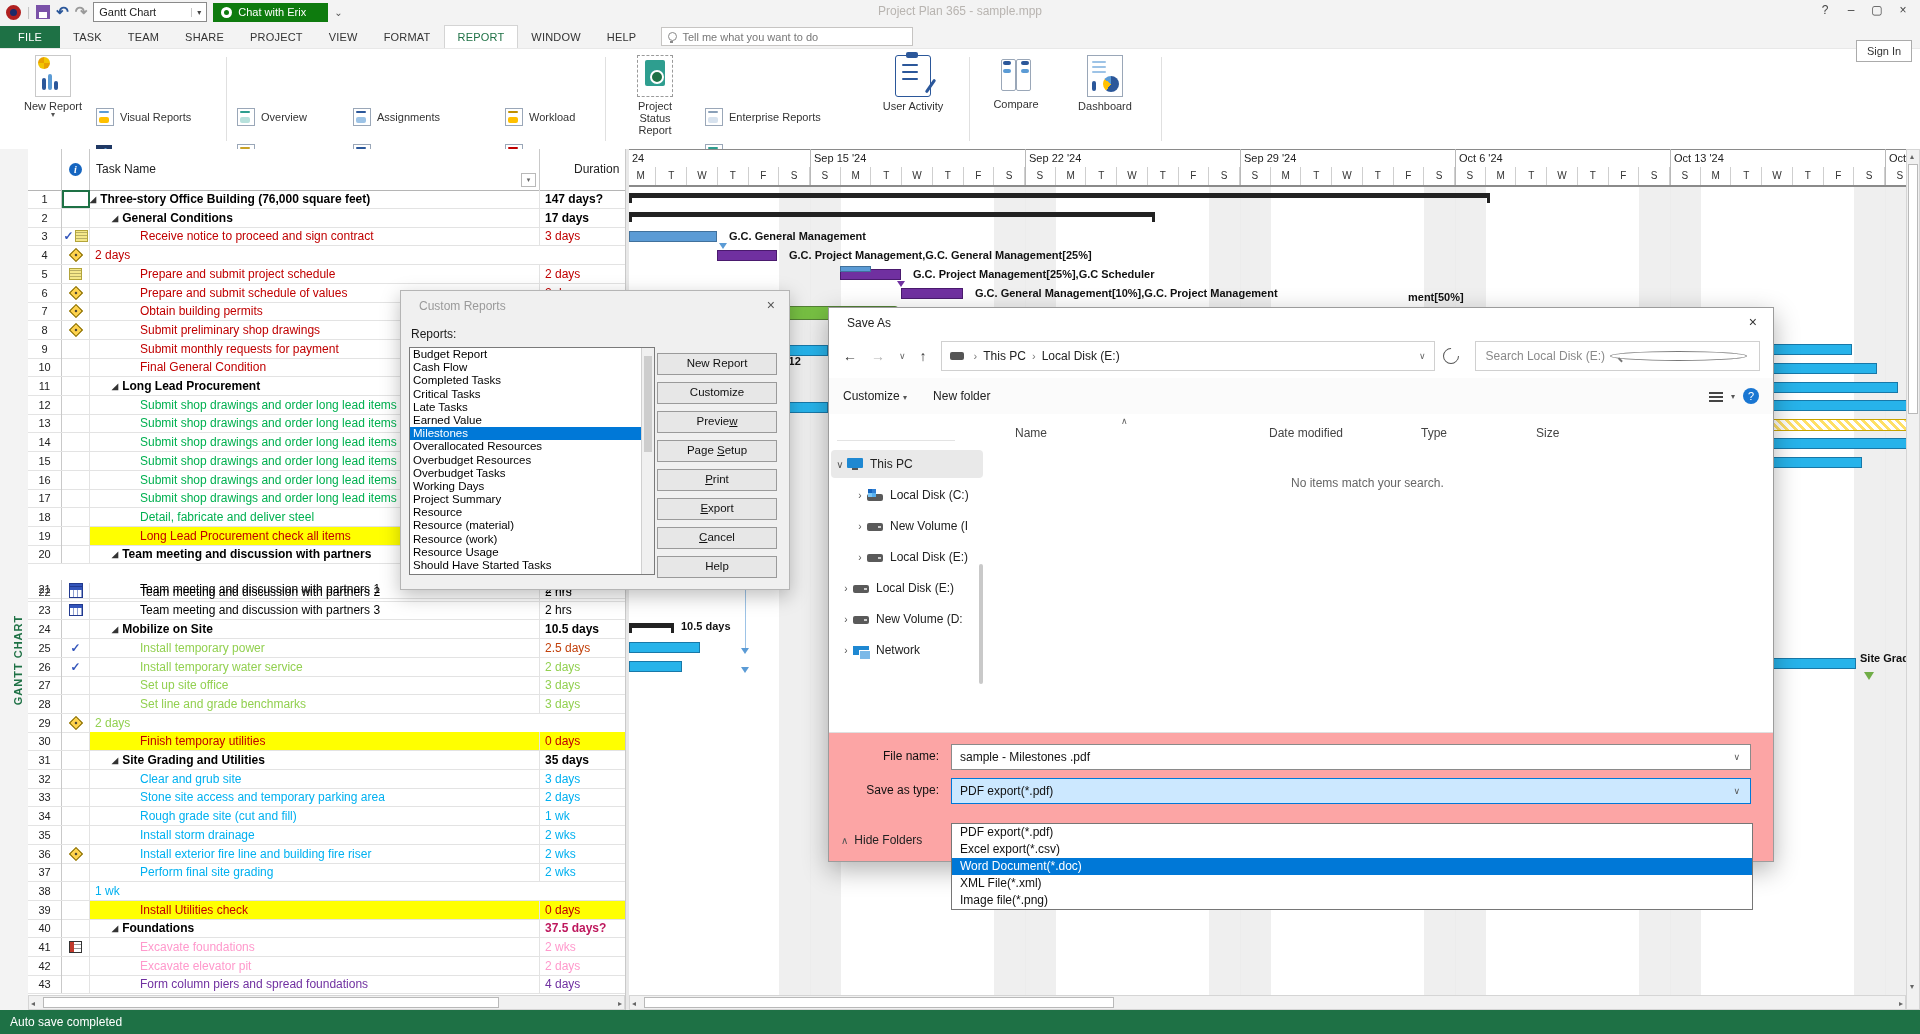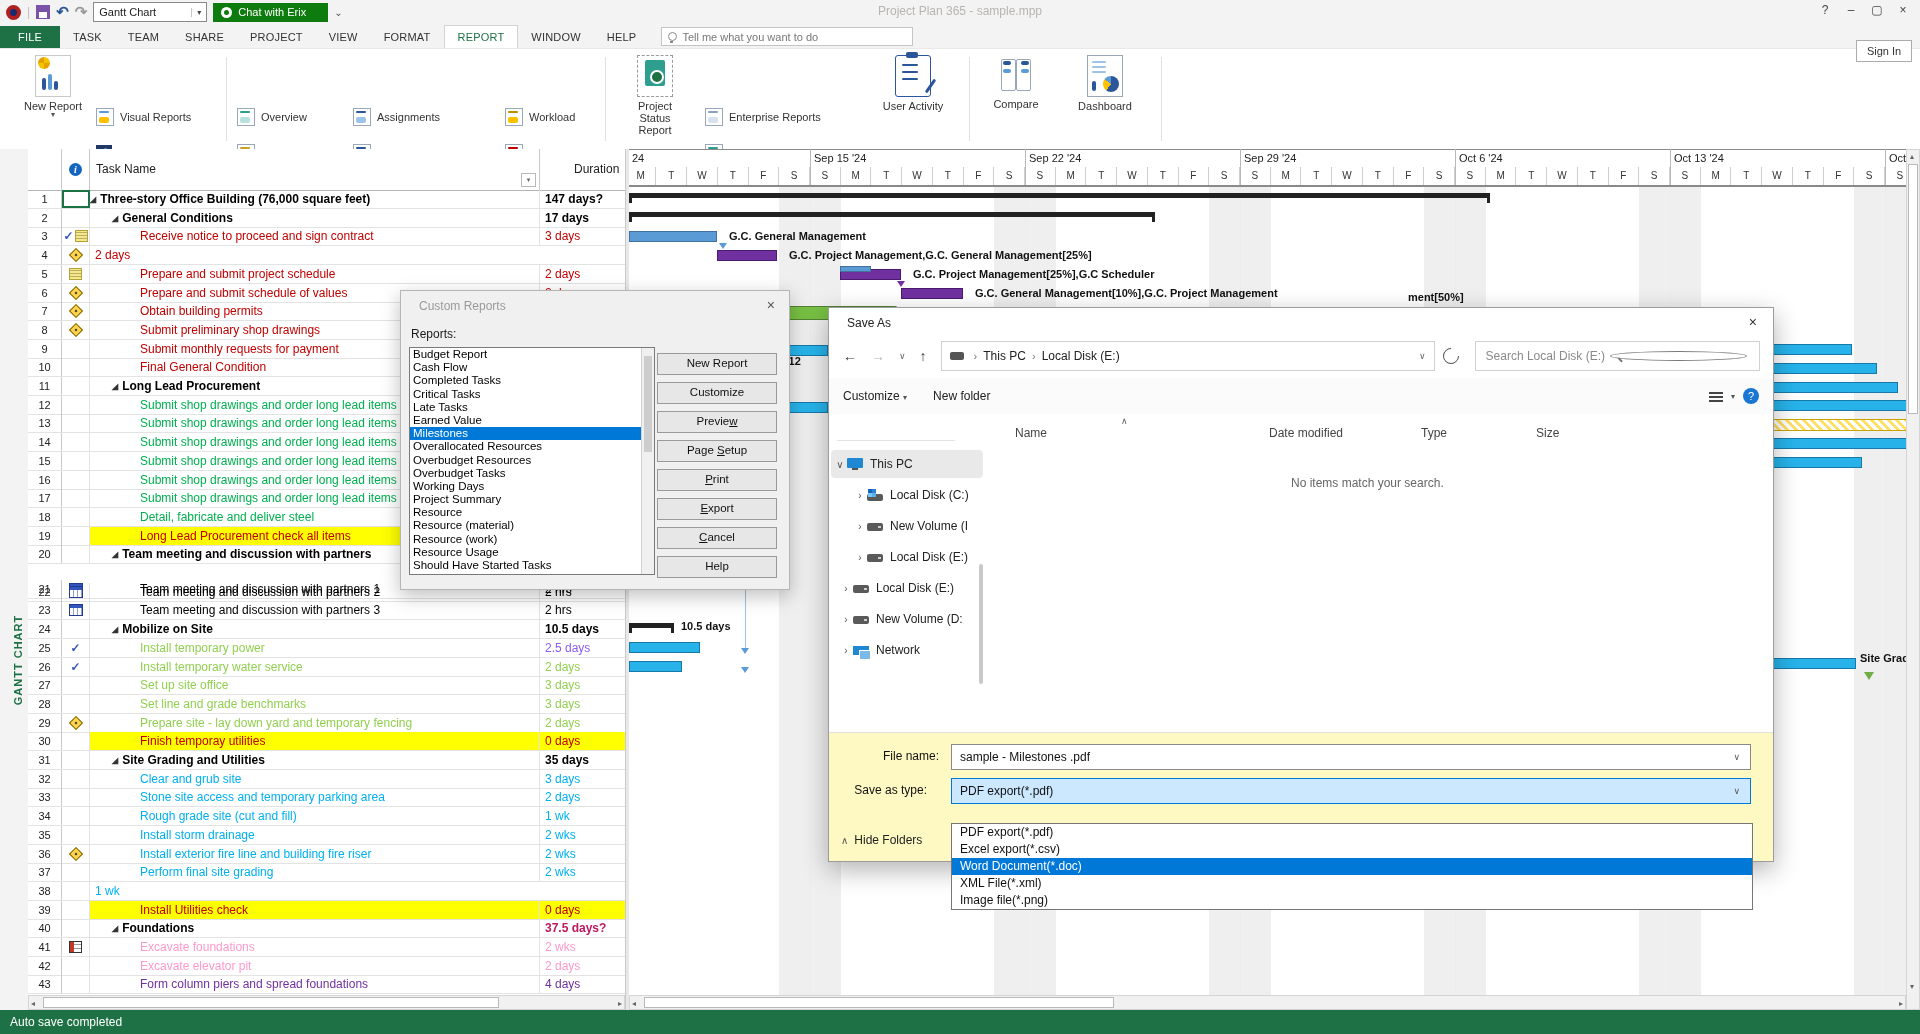--- a/index.html
+++ b/index.html
@@ -158,21 +158,21 @@
   .tico.drivec{background:#5a5a5a;height:7px;border-radius:2px;margin-top:4px;}
   .tico.drivec:before{content:"";position:absolute;left:1px;top:-5px;width:8px;height:8px;
     background:conic-gradient(#2f7fd3 0 25%,#57b0ef 0 50%,#7bc6f5 0 75%,#1565c0 0);}
   .tico.net{background:#1e88d2;height:9px;}
   .tico.net:after{content:"";position:absolute;left:6px;top:4px;width:10px;height:8px;background:#7bb9e8;border:1px solid #fff;}
   #satscroll{position:absolute;left:150px;top:150px;width:4px;height:120px;background:#c9c9c9;border-radius:2px;}
   #safiles{position:absolute;left:162px;top:0;width:782px;height:318px;}
   .fcolh{position:absolute;top:12px;font-size:12px;color:#444;}
   .sortup{position:absolute;top:2px;font-size:9px;color:#666;}
   #saempty{position:absolute;left:300px;top:62px;font-size:12px;color:#666;}
-  #safoot{position:absolute;left:0;top:424px;width:944px;height:128px;background:#fef9c3;border-top:1px solid #e0e0e0;}
+  #safoot{position:absolute;left:0;top:424px;width:944px;height:128px;background:#fca5a5;border-top:1px solid #e0e0e0;}
   .flabel{position:absolute;font-size:12px;color:#111;text-align:right;width:90px;}
   .combo{position:absolute;left:122px;width:800px;height:26px;border:1px solid #8a8a8a;background:#fff;box-sizing:border-box;
     font-size:12px;color:#111;line-height:24px;padding-left:8px;display:flex;align-items:center;}
   .combo .cv{margin-left:auto;color:#555;font-size:9px;padding-right:10px;}
   .combo.hlblue{background:#cce8ff;border-color:#0078d7;}
   #satypelist{position:absolute;left:122px;top:90px;width:802px;height:87px;background:#fff;border:1px solid #767676;z-index:60;box-sizing:border-box;}
   .topt{height:17px;line-height:17px;padding-left:8px;font-size:12px;color:#111;white-space:nowrap;}
   .topt.sel{background:#0078d7;color:#fff;}
   #hidefold{position:absolute;left:12px;top:100px;font-size:12px;color:#222;}
   #hidefold .ch{font-size:10px;color:#555;margin-right:6px;}
@@ -534,21 +534,21 @@
         <div class="c-ico"></div>
         <div class="c-name" style="padding-left: 22px; font-weight: bold;"><span class="tri">◢</span><span style="color: rgb(0, 0, 0); font-weight: bold;">Mobilize on Site</span></div>
         <div class="c-dur" style="color: rgb(0, 0, 0); font-weight: bold;">10.5 days</div>
       </div>
       <div class="trow" style="top: 489.8px;">
         <div class="c-num">25</div>
         <div class="c-ico">
           <span class="ic-check">✓</span>
         </div>
         <div class="c-name" style="padding-left: 50px;"><span style="color: rgb(146, 208, 80);">Install temporary power</span></div>
-        <div class="c-dur" style="color: #8b5cf6;">2.5 days</div>
+        <div class="c-dur" style="color: #c2410c;">2.5 days</div>
       </div>
       <div class="trow" style="top: 508.5px;">
         <div class="c-num">26</div>
         <div class="c-ico">
           <span class="ic-check">✓</span>
         </div>
         <div class="c-name" style="padding-left: 50px;"><span style="color: rgb(146, 208, 80);">Install temporary water service</span></div>
         <div class="c-dur" style="color: rgb(146, 208, 80);">2 days</div>
       </div>
       <div class="trow" style="top: 527.2px;">
@@ -561,21 +561,20 @@
         <div class="c-num">28</div>
         <div class="c-ico"></div>
         <div class="c-name" style="padding-left: 50px;"><span style="color: rgb(146, 208, 80);">Set line and grade benchmarks</span></div>
         <div class="c-dur" style="color: rgb(146, 208, 80);">3 days</div>
       </div>
       <div class="trow" style="top: 564.6px;">
         <div class="c-num">29</div>
         <div class="c-ico">
           <span class="ic-diamond"></span>
         </div>
-        <div class="c-name" style="padding-left: 50px;"><span style="color: rgb(146, 208, 80);">Prepare site - lay down yard and temporary fencing</span></div>
         <div class="c-dur" style="color: rgb(146, 208, 80);">2 days</div>
       </div>
       <div class="trow" style="top: 583.3px;">
         <div class="c-num">30</div>
         <div class="c-ico"></div>
         <div class="c-name" style="padding-left: 50px; background: rgb(255, 255, 0);"><span style="color: rgb(192, 0, 0);">Finish temporay utilities</span></div>
         <div class="c-dur" style="color: rgb(192, 0, 0); background: rgb(255, 255, 0);">0 days</div>
       </div>
       <div class="trow" style="top: 602px;">
         <div class="c-num">31</div>
@@ -904,21 +903,21 @@
         <div class="fcolh" style="left: 545px;">Size</div>
         <div class="sortup" style="left: 130px;">∧</div>
       </div>
   </div>
   <div id="safoot">
     <div class="flabel" style="left:20px;top:16px">File name:</div>
     <div class="combo" style="top:11px">
       <span>sample - Milestones .pdf</span>
         <span class="cv">∨</span>
     </div>
-    <div class="flabel" style="left:8px;top:50px">Save as type:</div>
+    <div class="flabel" style="left:20px;top:50px">Save as type:</div>
     <div class="combo hlblue" style="top:45px">
       <span>PDF export(*.pdf)</span>
         <span class="cv">∨</span>
     </div>
     <div id="satypelist">
         <div class="topt">PDF export(*.pdf)</div>
         <div class="topt">Excel export(*.csv)</div>
         <div class="topt sel">Word Document(*.doc)</div>
         <div class="topt">XML File(*.xml)</div>
         <div class="topt">Image file(*.png)</div>

